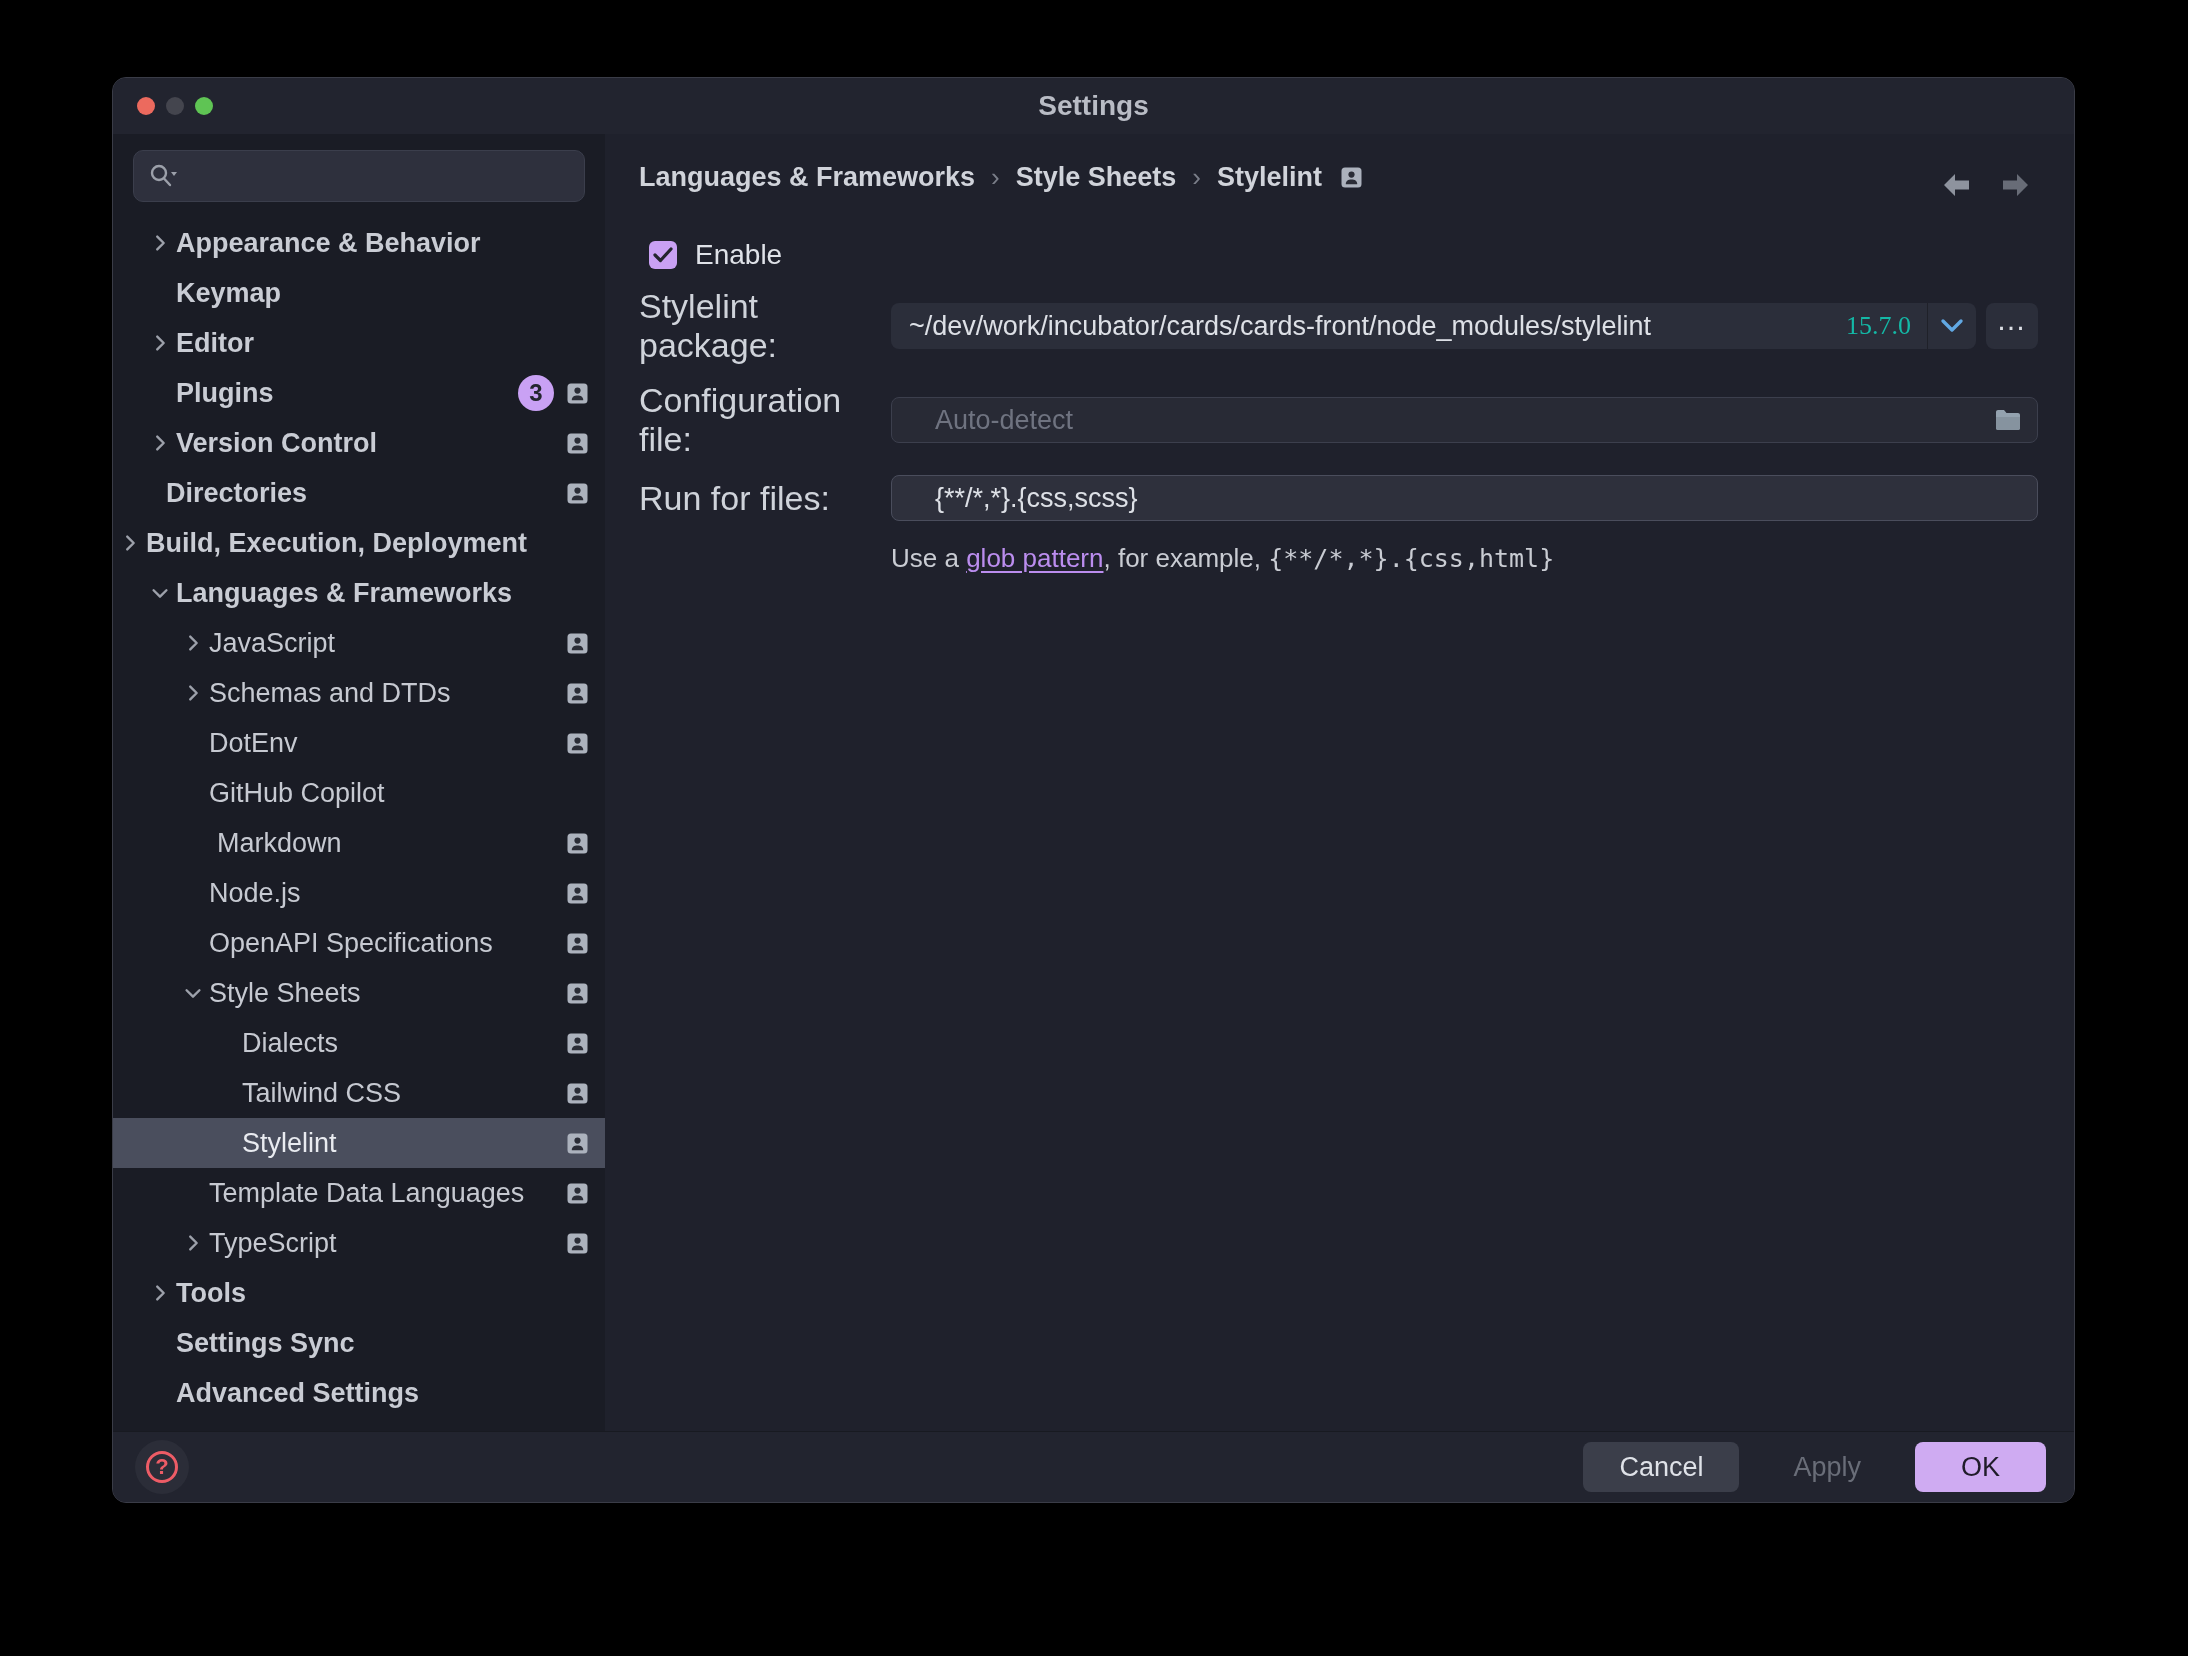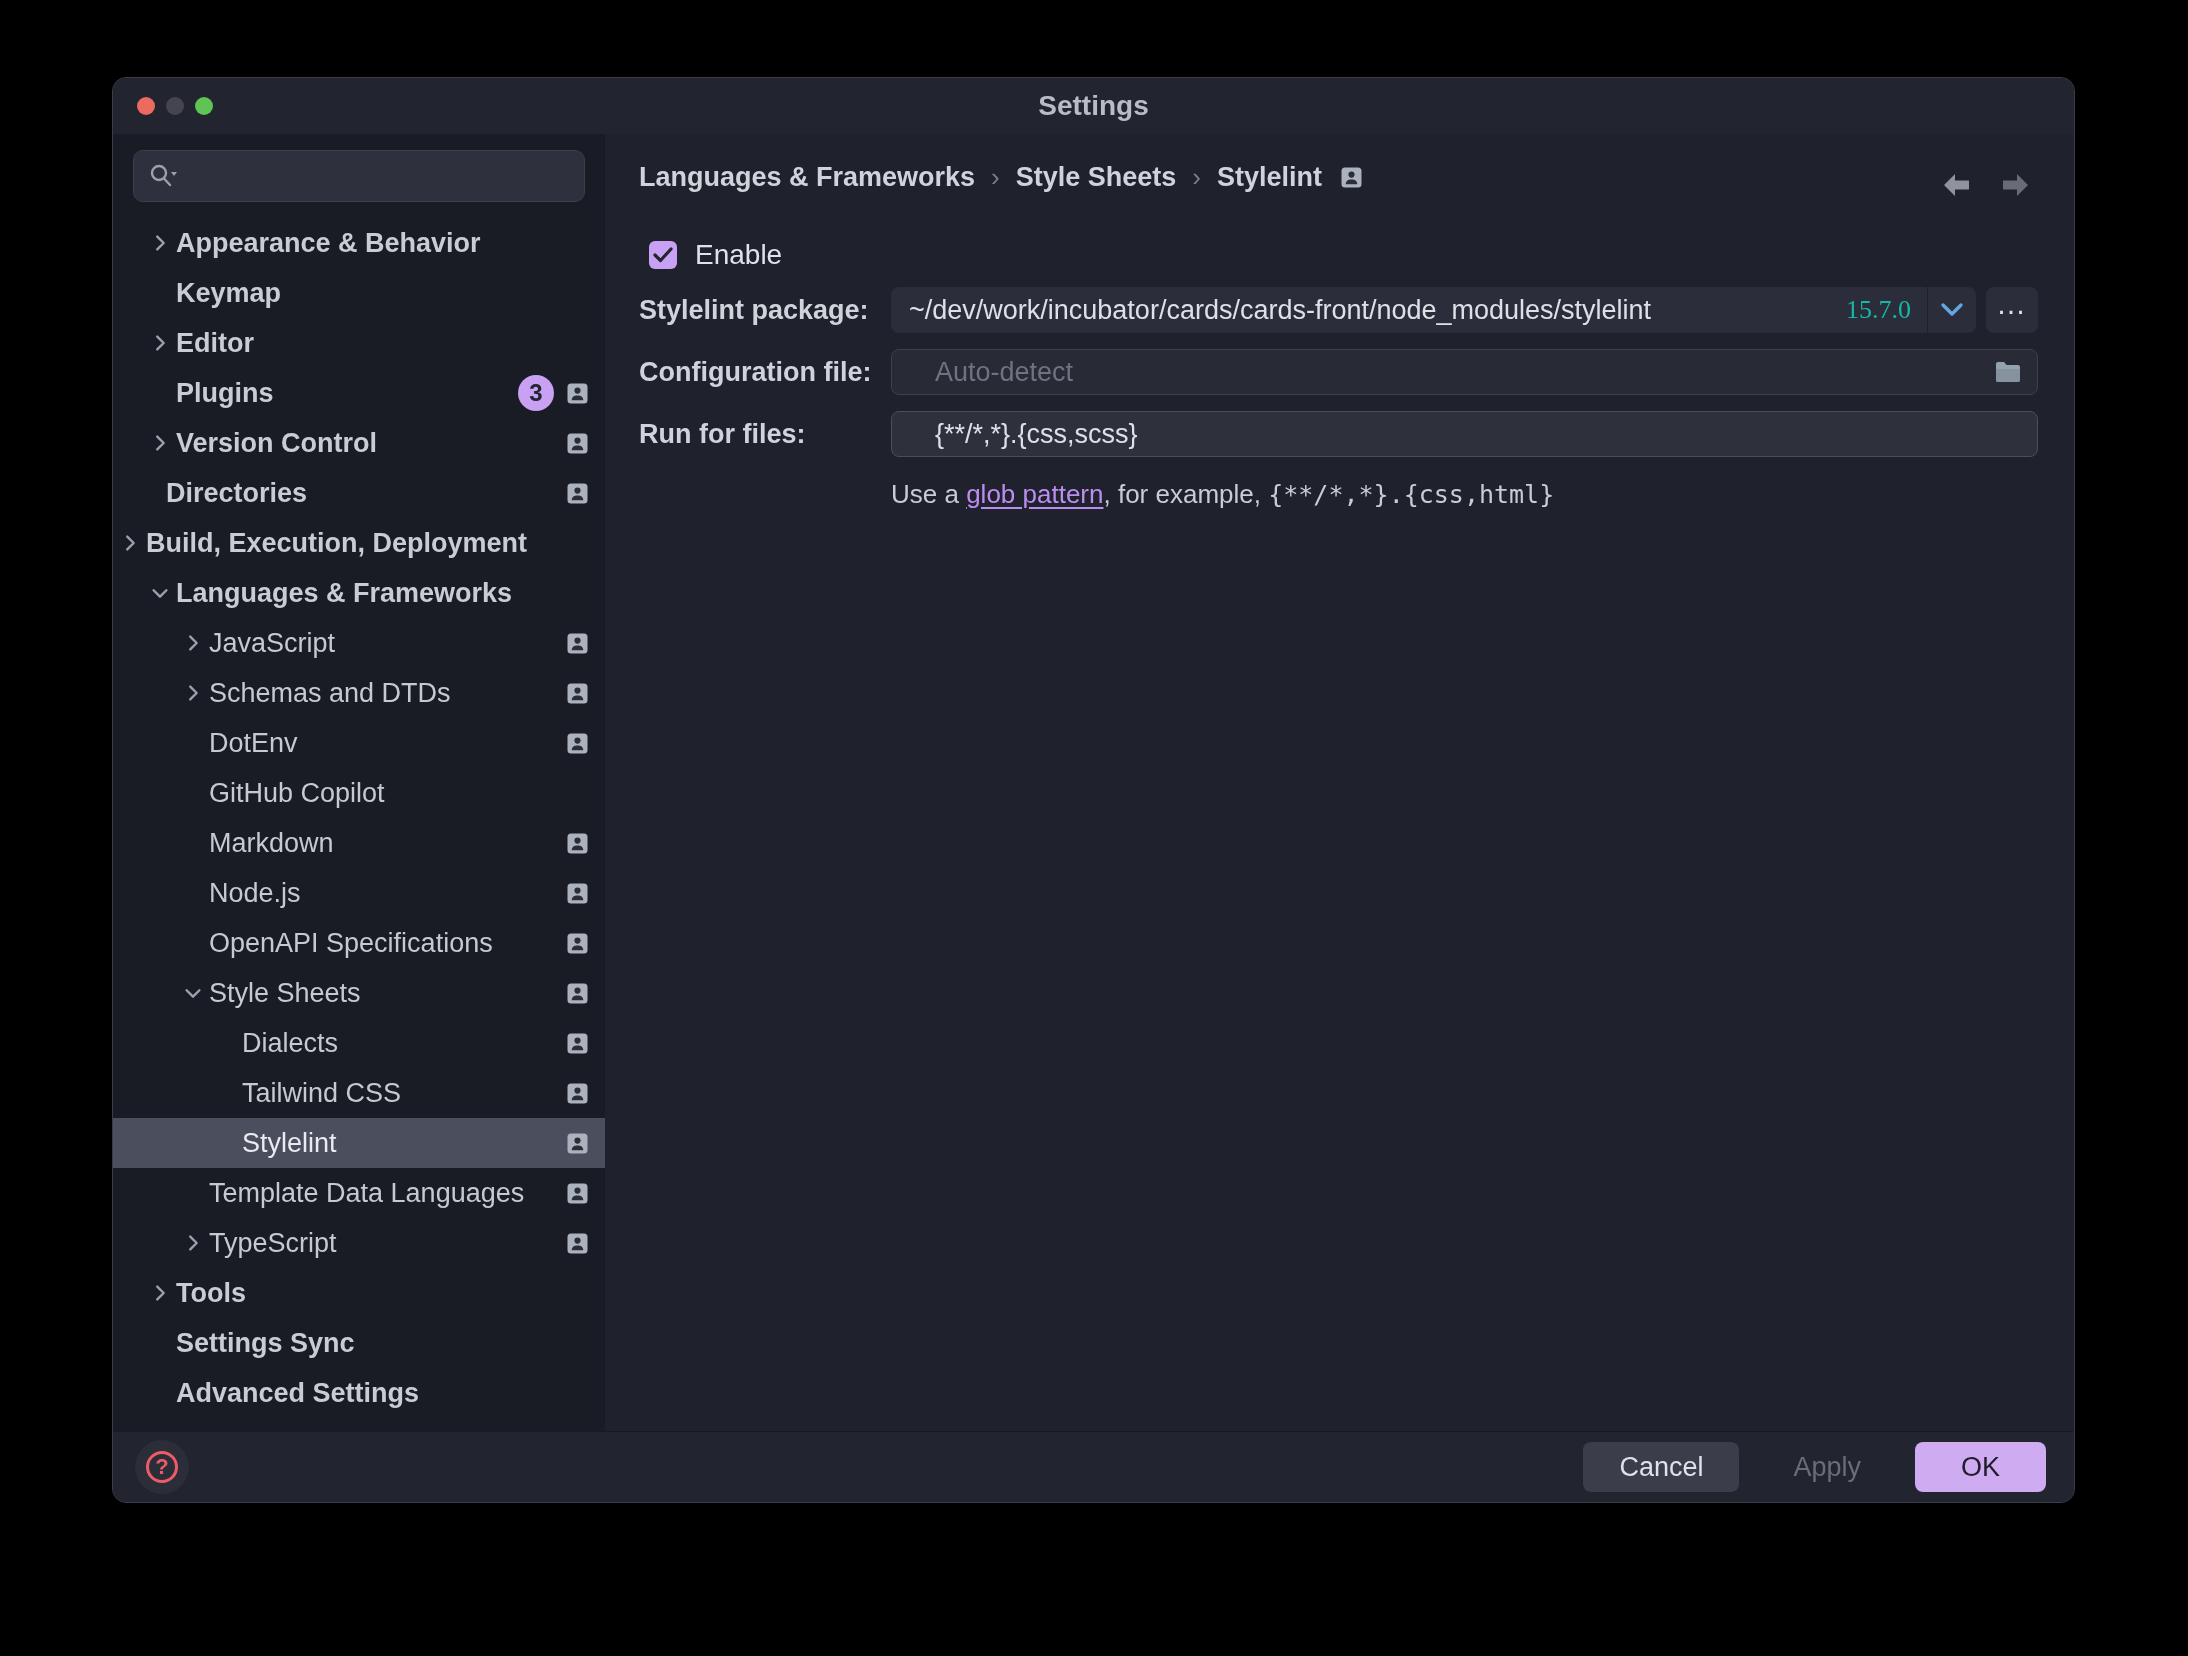--- a/index.html
+++ b/index.html
@@ -58,21 +58,21 @@
   .nav-btn{width:30px;height:30px;display:flex;align-items:center;justify-content:center;}
   
   .enable-row{margin-top:46px;display:flex;align-items:center;margin-left:10px;}
   .checkbox{
     width:28px;height:28px;border-radius:6px;background:#C9A1F4;
     display:flex;align-items:center;justify-content:center;flex-shrink:0;
   }
   .enable-lbl{margin-left:18px;font-size:28px;color:#DFE2E8;}
   .form-row{display:flex;align-items:center;margin-top:16px;}
   .form-row:first-of-type{margin-top:22px;}
-  .f-label{width:252px;flex-shrink:0;font-size:27px;color:#CFD3DA;font-weight:bold;}
+  .f-label{width:252px;flex-shrink:0;font-size:34px;color:#CFD3DA;}
   .combo{
     flex:1;height:46px;background:#2B2E3A;border-radius:8px;display:flex;align-items:center;
     overflow:hidden;box-sizing:border-box;
   }
   .combo .val{flex:1;padding:0 18px;font-size:27px;color:#DDE0E6;white-space:nowrap;overflow:hidden;}
   .combo .ver{color:#14b8a6;font-size:26px;margin-right:16px;font-family:Liberation Serif, serif;}
   .combo .dd{width:48px;align-self:stretch;border-left:1px solid #1F2129;display:flex;align-items:center;justify-content:center;}
   .more-btn{
     width:52px;height:46px;margin-left:10px;background:#2B2E3A;border-radius:8px;
     display:flex;align-items:center;justify-content:center;color:#DCDFE5;
@@ -294,21 +294,21 @@
           <div class="side-row" style="padding-left: 63px;">
     <span class="chev">
       <svg width="22" height="22" viewBox="0 0 24 24" style="visibility: hidden;">
         <polyline points="9,5 16,12 9,19" fill="none" stroke="#9DA1AB" stroke-width="2.6" stroke-linecap="round" stroke-linejoin="round"></polyline>
       </svg>
     </span>
     <span class="lbl">GitHub Copilot</span>
     <span class="spacer"></span>
 
   </div>
-          <div class="side-row" style="padding-left: 63px;">
+          <div class="side-row" style="padding-left: 63px; margin-left: 8px;">
     <span class="chev">
       <svg width="22" height="22" viewBox="0 0 24 24" style="visibility: hidden;">
         <polyline points="9,5 16,12 9,19" fill="none" stroke="#9DA1AB" stroke-width="2.6" stroke-linecap="round" stroke-linejoin="round"></polyline>
       </svg>
     </span>
     <span class="lbl">Markdown</span>
     <span class="spacer"></span>
 
     <span class="user-ic">
       <svg width="23" height="23" viewBox="0 0 23 23">

